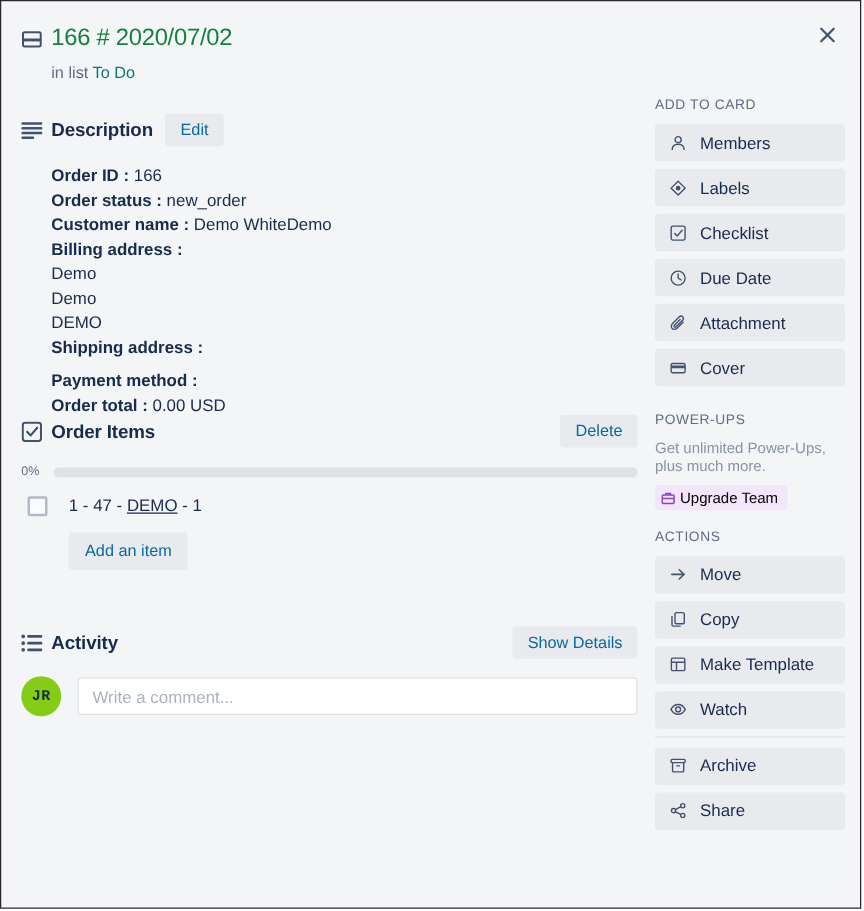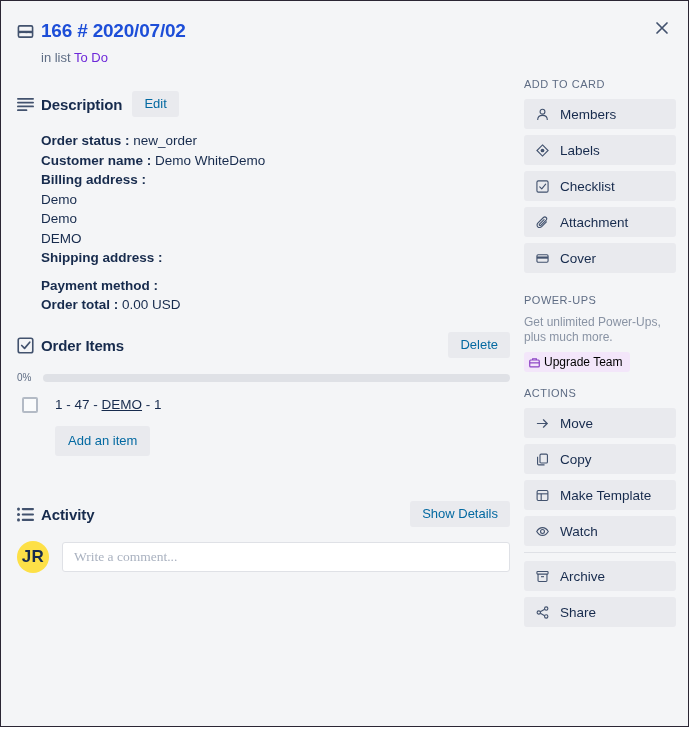--- a/index.html
+++ b/index.html
@@ -54,34 +54,34 @@
   }
   .header-icon {
     width: 24px;
     flex: 0 0 24px;
     color: #42526e;
     margin-top: 4px;
   }
   .header-icon svg { display: block; }
   .card-title {
     font-size: 19px;
-    font-weight: bold;
-    color: #1d4ed8;
+    font-weight: normal;
+    color: #15803d;
     line-height: 24px;
     letter-spacing: -0.2px;
   }
   .in-list {
     margin-left: 24px;
     margin-top: 6px;
     font-size: 13px;
     color: #5e6c84;
     line-height: 18px;
   }
   .in-list a {
-    color: #6d28d9;
+    color: #0f766e;
     cursor: pointer;
     text-align: right;
   }
 
   
   .section {
     position: absolute;
     left: 16px;
     width: 493px;
   }
@@ -193,38 +193,39 @@
   .comment-row {
     display: flex;
     align-items: center;
     margin-top: 14px;
   }
   .avatar {
     width: 32px;
     height: 32px;
     flex: 0 0 32px;
     border-radius: 50%;
-    background: #fde047;
-    color: #172b4d;
-    font-size: 17px;
+    background: #84cc16;
+    color: #172b4d;
+    font-size: 12px;
     font-weight: bold;
     display: flex;
     align-items: center;
     justify-content: center;
     letter-spacing: 0.3px;
+    font-family: Liberation Mono, monospace;
   }
   .comment-input {
     margin-left: 13px;
     flex: 1 1 auto;
     height: 30px;
     background: #ffffff;
     border: 1px solid #dfe1e6;
     border-radius: 3px;
     box-sizing: border-box;
-    font-family: Liberation Serif, serif;
+    font-family: Liberation Sans, sans-serif;
     font-size: 13.5px;
     color: #172b4d;
     padding: 0 11px;
     outline: none;
   }
   .comment-input::placeholder { color: #aab2c0; }
 
   
   .sidebar {
     position: absolute;
@@ -338,20 +339,24 @@
           <rect x="0" y="0" width="18" height="2" rx="1"></rect>
           <rect x="0" y="4" width="18" height="2" rx="1"></rect>
           <rect x="0" y="8" width="18" height="2" rx="1"></rect>
           <rect x="0" y="12" width="11" height="2" rx="1"></rect>
         </svg>
       </div>
       <div class="section-title">Description</div>
       <button class="ghost-btn">Edit</button>
     </div>
     <div class="desc-body">
+      <div>
+        <span class="lbl">Order ID :</span>
+        <span>166</span>
+      </div>
       <div>
         <span class="lbl">Order status :</span>
         <span>new_order</span>
       </div>
       <div>
         <span class="lbl">Customer name :</span>
         <span>Demo WhiteDemo</span>
       </div>
       <div>
         <span class="lbl">Billing address :</span>
@@ -458,20 +463,29 @@
     <div class="side-btn">
       <span class="sbi">
         <svg width="13" height="13" viewBox="0 0 14 14" fill="none" stroke="currentColor" stroke-width="1.2">
           <rect x="1" y="1" width="12" height="12" rx="1.5"></rect>
             <path d="M4 7.3 L6.2 9.5 L10.4 4.5" stroke-linecap="round" stroke-linejoin="round"></path>
         </svg>
       </span>
       <span>Checklist</span>
     </div>
 
+    <div class="side-btn">
+      <span class="sbi">
+        <svg width="13" height="13" viewBox="0 0 14 14" fill="none" stroke="currentColor" stroke-width="1.2">
+          <circle cx="7" cy="7" r="6"></circle>
+            <path d="M7 3.5 V7 L9.6 8.6" stroke-linecap="round"></path>
+        </svg>
+      </span>
+      <span>Due Date</span>
+    </div>
 
     <div class="side-btn">
       <span class="sbi">
         <svg width="13" height="13" viewBox="0 0 14 14" fill="none" stroke="currentColor" stroke-width="1.2" stroke-linecap="round">
           <path d="M11.2 6.3 L6.1 11.4 C4.8 12.7 3.0 12.7 1.9 11.6 C0.8 10.5 0.9 8.7 2.2 7.4 L8.0 1.6 C8.9 0.8 10.1 0.8 10.9 1.6 C11.7 2.4 11.7 3.6 10.9 4.5 L5.2 10.2 C4.8 10.6 4.2 10.6 3.8 10.2 C3.4 9.8 3.4 9.2 3.8 8.8 L8.7 3.9"></path>
         </svg>
       </span>
       <span>Attachment</span>
     </div>
 

